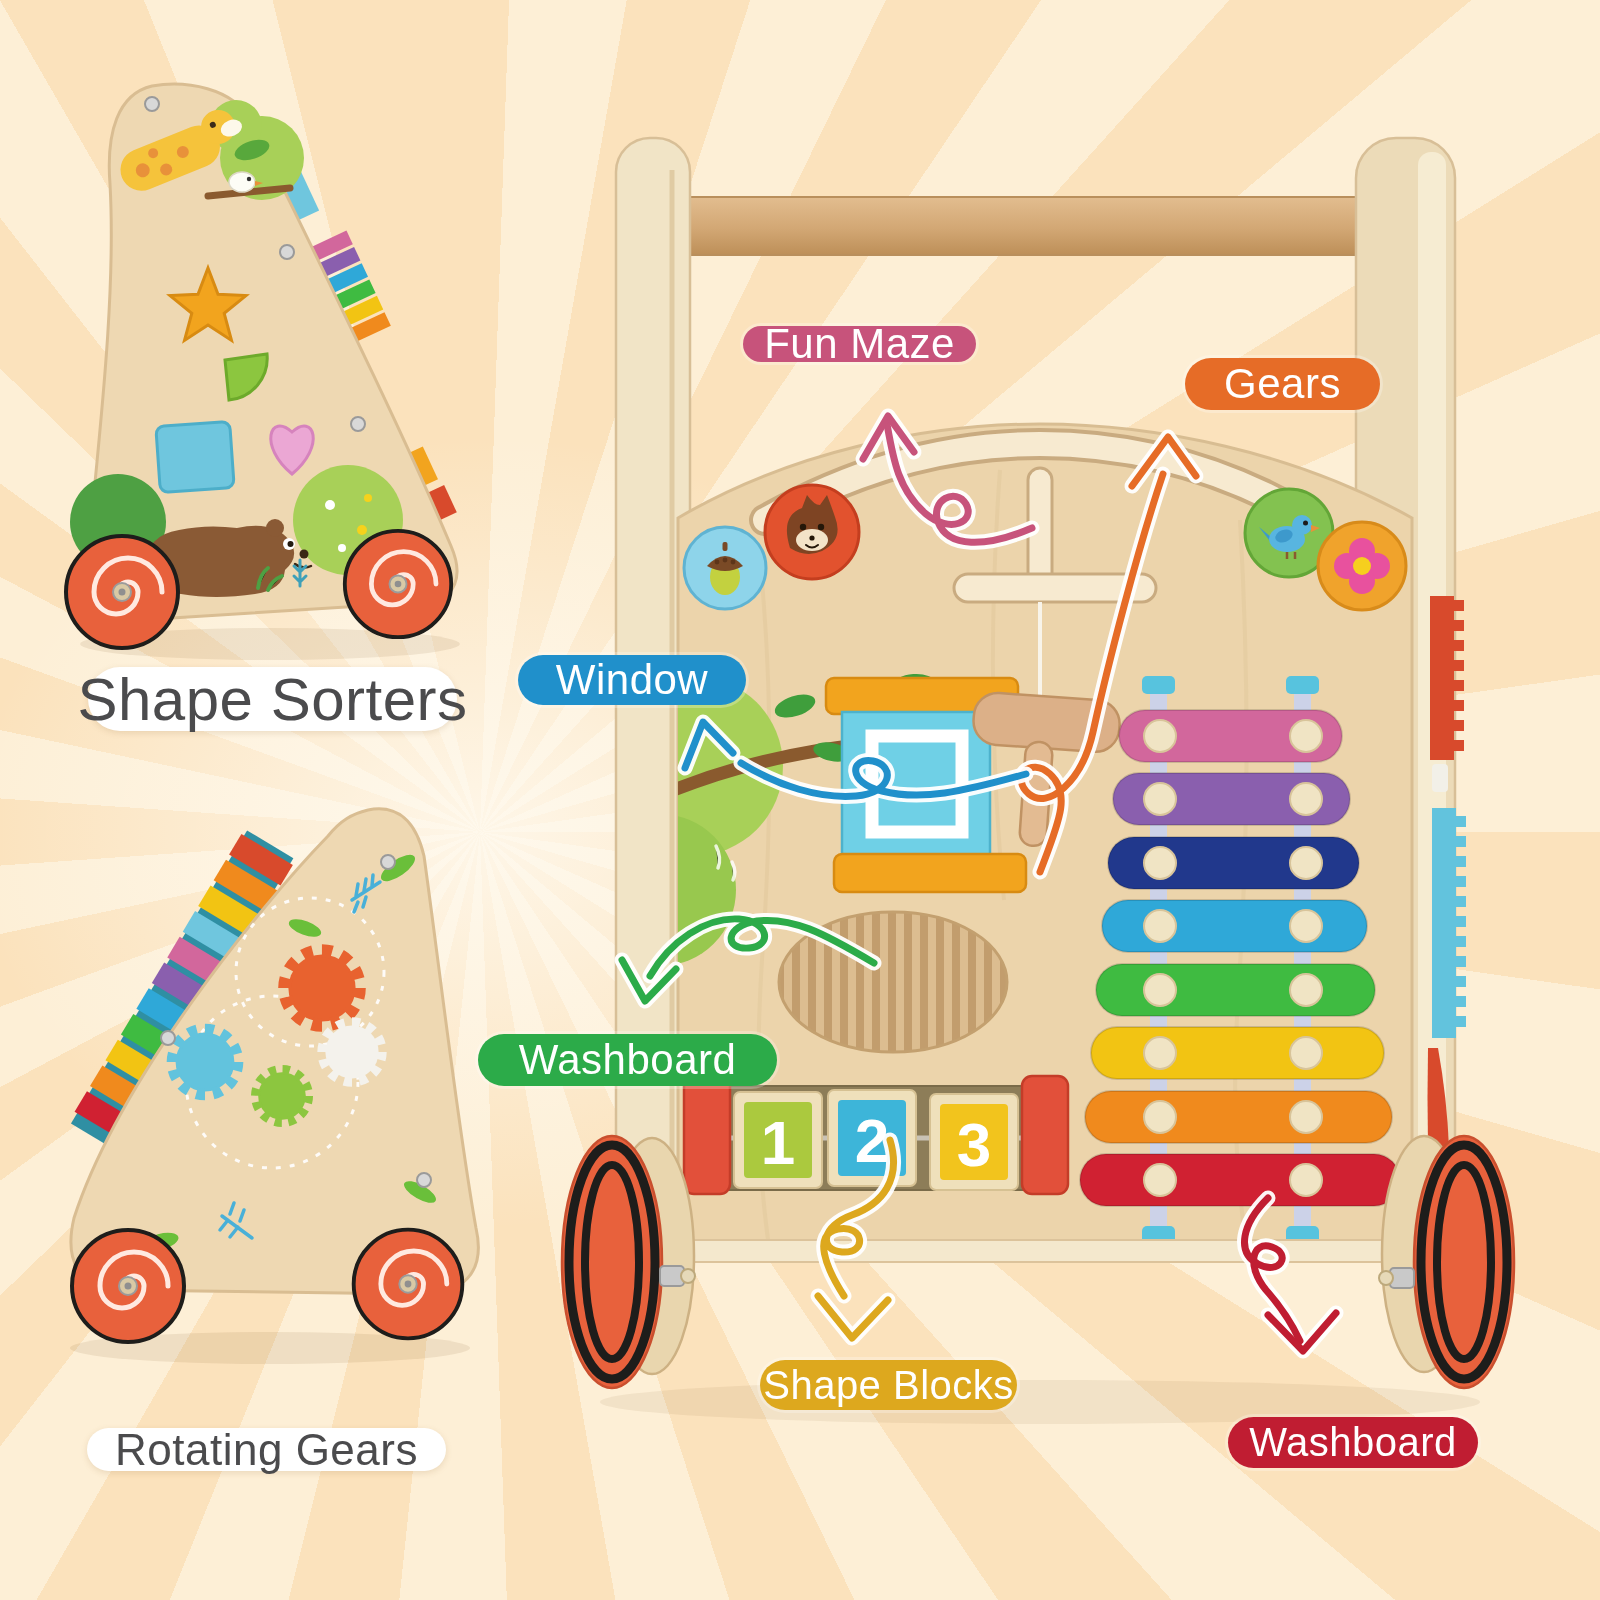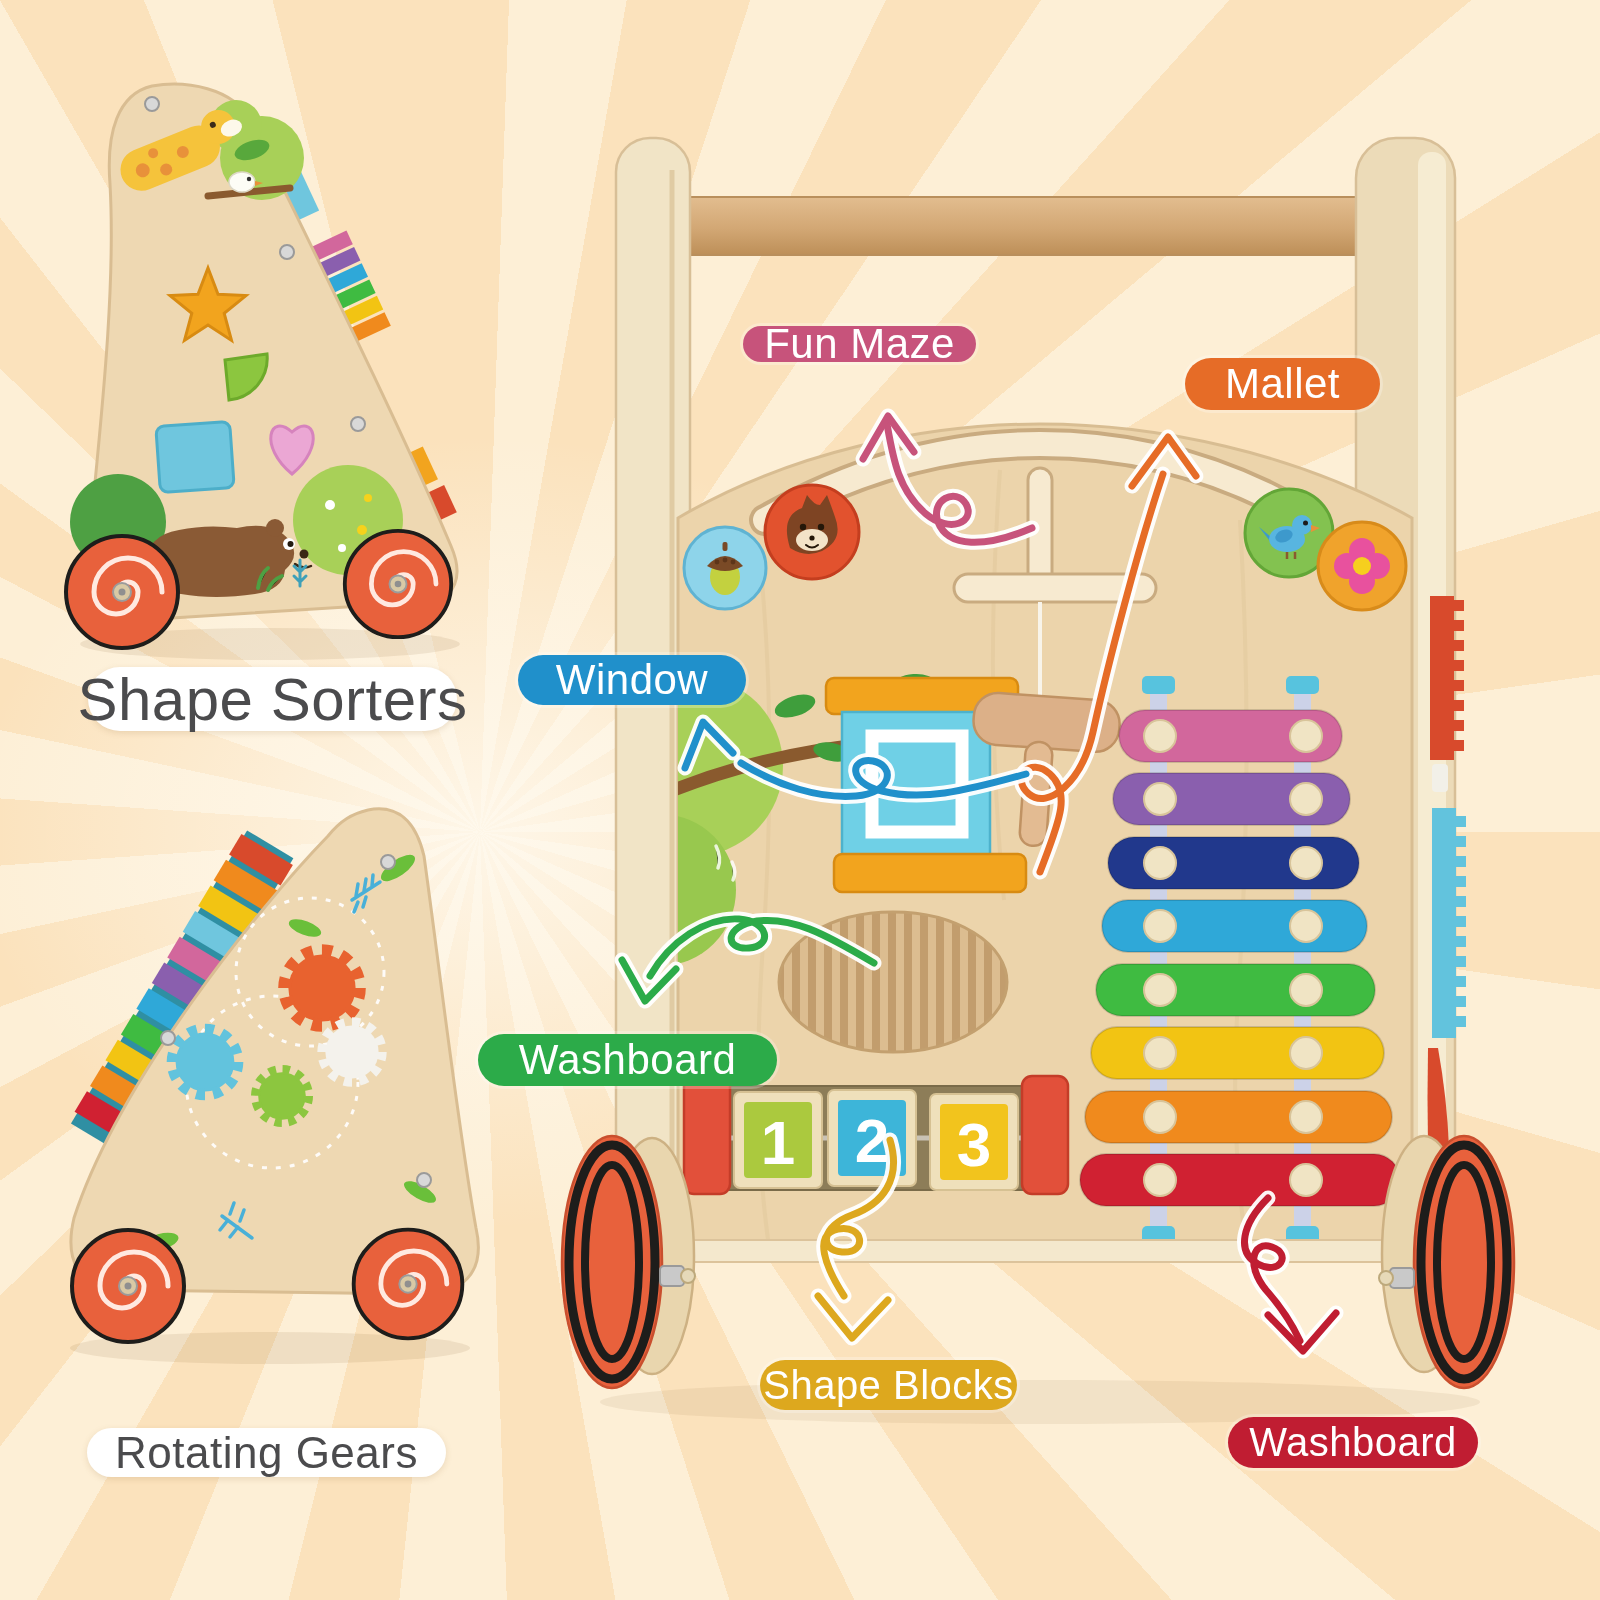--- a/index.html
+++ b/index.html
@@ -392,27 +392,27 @@
   <g>
     <path class="halo" d="M 1268 1198 C 1242 1224 1236 1252 1258 1264 C 1280 1276 1292 1254 1272 1247 C 1252 1240 1246 1266 1266 1290 C 1282 1308 1293 1326 1300 1341"></path>
     <path class="halo" d="M 1268 1315 L 1303 1351 L 1336 1313"></path>
     <path class="arr" d="M 1268 1198 C 1242 1224 1236 1252 1258 1264 C 1280 1276 1292 1254 1272 1247 C 1252 1240 1246 1266 1266 1290 C 1282 1308 1293 1326 1300 1341" stroke="#c01d32"></path>
     <path class="arr" d="M 1268 1315 L 1303 1351 L 1336 1313" stroke="#c01d32"></path>
   </g>
 </svg>
 
 <div class="pill" style="left: 743px; top: 326px; width: 233px; height: 36px; font-size: 42px; background: rgb(199, 83, 123);">Fun Maze</div>
 
-<div class="pill" style="left: 1185px; top: 358px; width: 195px; height: 52px; font-size: 42px; background: rgb(230, 108, 39);">Mallet</div>
+<div class="pill" style="left: 1185px; top: 358px; width: 195px; height: 52px; font-size: 42px; background: rgb(230, 108, 39);">Gears</div>
 
 <div class="pill" style="left: 518px; top: 655px; width: 228px; height: 50px; font-size: 42px; background: rgb(32, 144, 203); text-align: center;">Window</div>
 
 <div class="pill" style="left: 478px; top: 1018px; width: 299px; height: 52px; font-size: 42px; background: rgb(44, 171, 73); margin-top: 16px;">Washboard</div>
 
 <div class="pill" style="left: 760px; top: 1360px; width: 257px; height: 50px; font-size: 40px; background: rgb(221, 168, 30);">Shape Blocks</div>
 
 <div class="pill" style="left: 1228px; top: 1417px; width: 250px; height: 51px; font-size: 40px; background: rgb(192, 29, 50);">Washboard</div>
 
 <div class="pill pill-white" style="left: 88px; top: 667px; width: 369px; height: 64px; font-size: 60px; background: rgb(255, 255, 255); color: rgb(75, 75, 77);">Shape Sorters</div>
 
-<div class="pill pill-white" style="left: 87px; top: 1428px; width: 359px; height: 49px; font-size: 44px; background: rgb(255, 255, 255); color: rgb(75, 75, 77);">Rotating Gears</div>
+<div class="pill pill-white" style="left: 87px; top: 1428px; width: 359px; height: 43px; font-size: 44px; background: rgb(255, 255, 255); color: rgb(75, 75, 77);">Rotating Gears</div>
 
 </div>
 
 </body></html>

